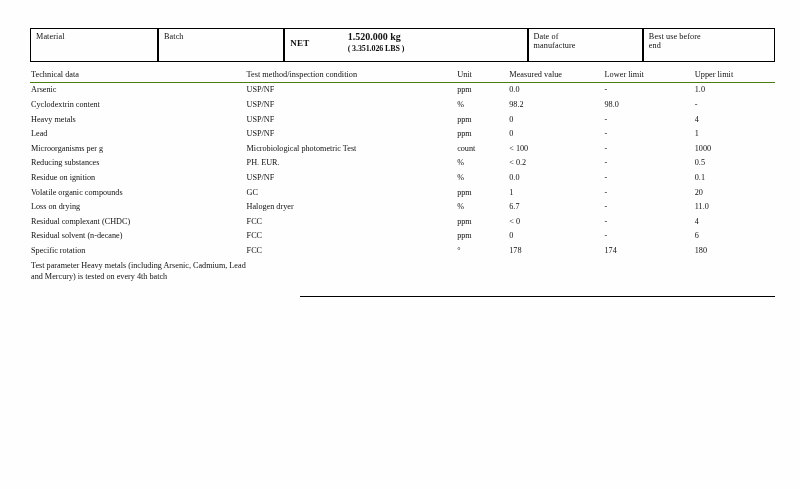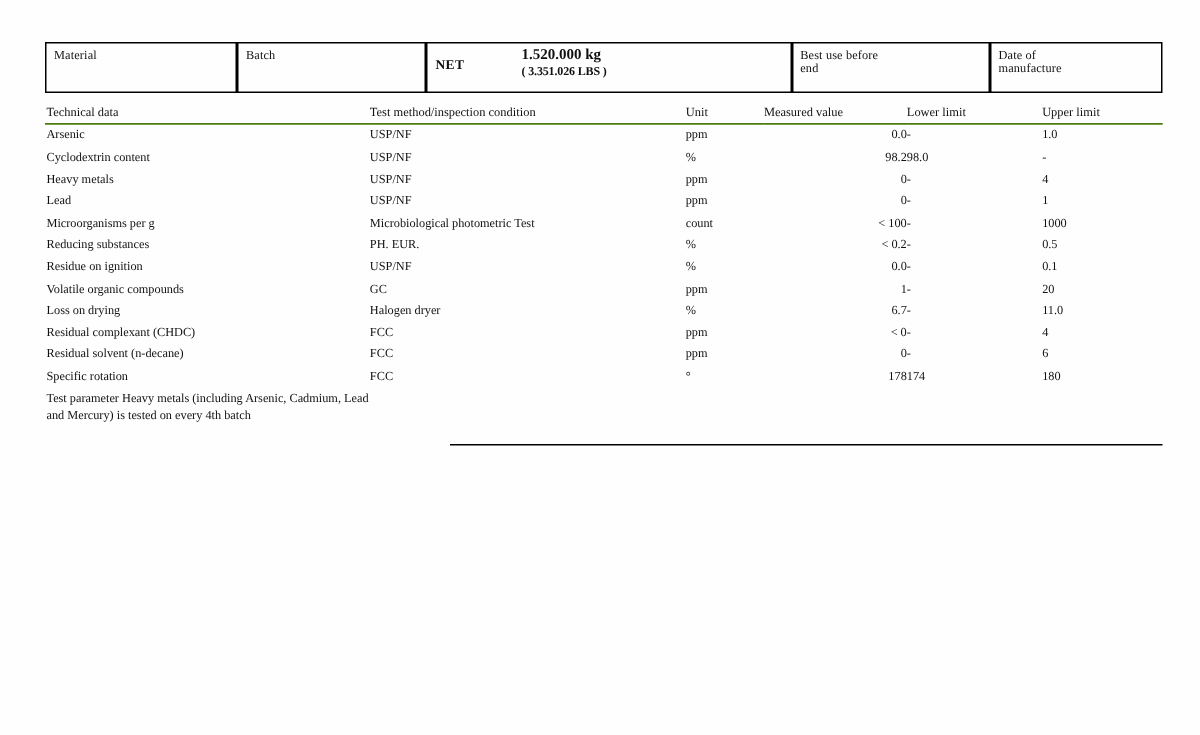--- a/index.html
+++ b/index.html
@@ -96,21 +96,21 @@
     white-space: nowrap;
   }
   table.spec td {
     padding: 3.2px 0 3.2px 0;
     vertical-align: top;
     white-space: nowrap;
   }
   .col-tech   { width: 215px; padding-left: 1px !important; }
   .col-method { width: 210px; }
   .col-unit   { width: 52px; }
-  .col-meas   { width: 95px; text-align: right; }
+  .col-meas   { width: 95px; }
   .col-lower  { width: 90px; margin-top: 24px; }
   .col-upper  { width: 80px; margin-left: 45px; }
 
   .ital { }
   .caps-meth { font-size: 8.1px; }
 
   
   .footnote {
     position: absolute;
     left: 31px;
@@ -153,27 +153,27 @@
     </div>
     <div class="hdr-cell c-net">
       <div class="net-inner">
         <span class="net-label">NET</span>
         <span class="net-values">
           <span>1.520.000  kg</span><br>
           <span class="sub">( 3.351.026 LBS )</span>
         </span>
       </div>
     </div>
+    <div class="hdr-cell c-date">
+      <span class="label">Date of</span><br>
+      <span class="label">manufacture</span>
+    </div>
     <div class="hdr-cell c-best">
       <span class="label">Best use before</span><br>
       <span class="label">end</span>
-    </div>
-    <div class="hdr-cell c-date">
-      <span class="label">Date of</span><br>
-      <span class="label">manufacture</span>
     </div>
   </div>
 
   <div class="table-wrap">
     <table class="spec">
       <thead>
         <tr>
           <th class="col-tech">Technical data</th>
           <th class="col-method">Test method/inspection condition</th>
           <th class="col-unit">Unit</th>

